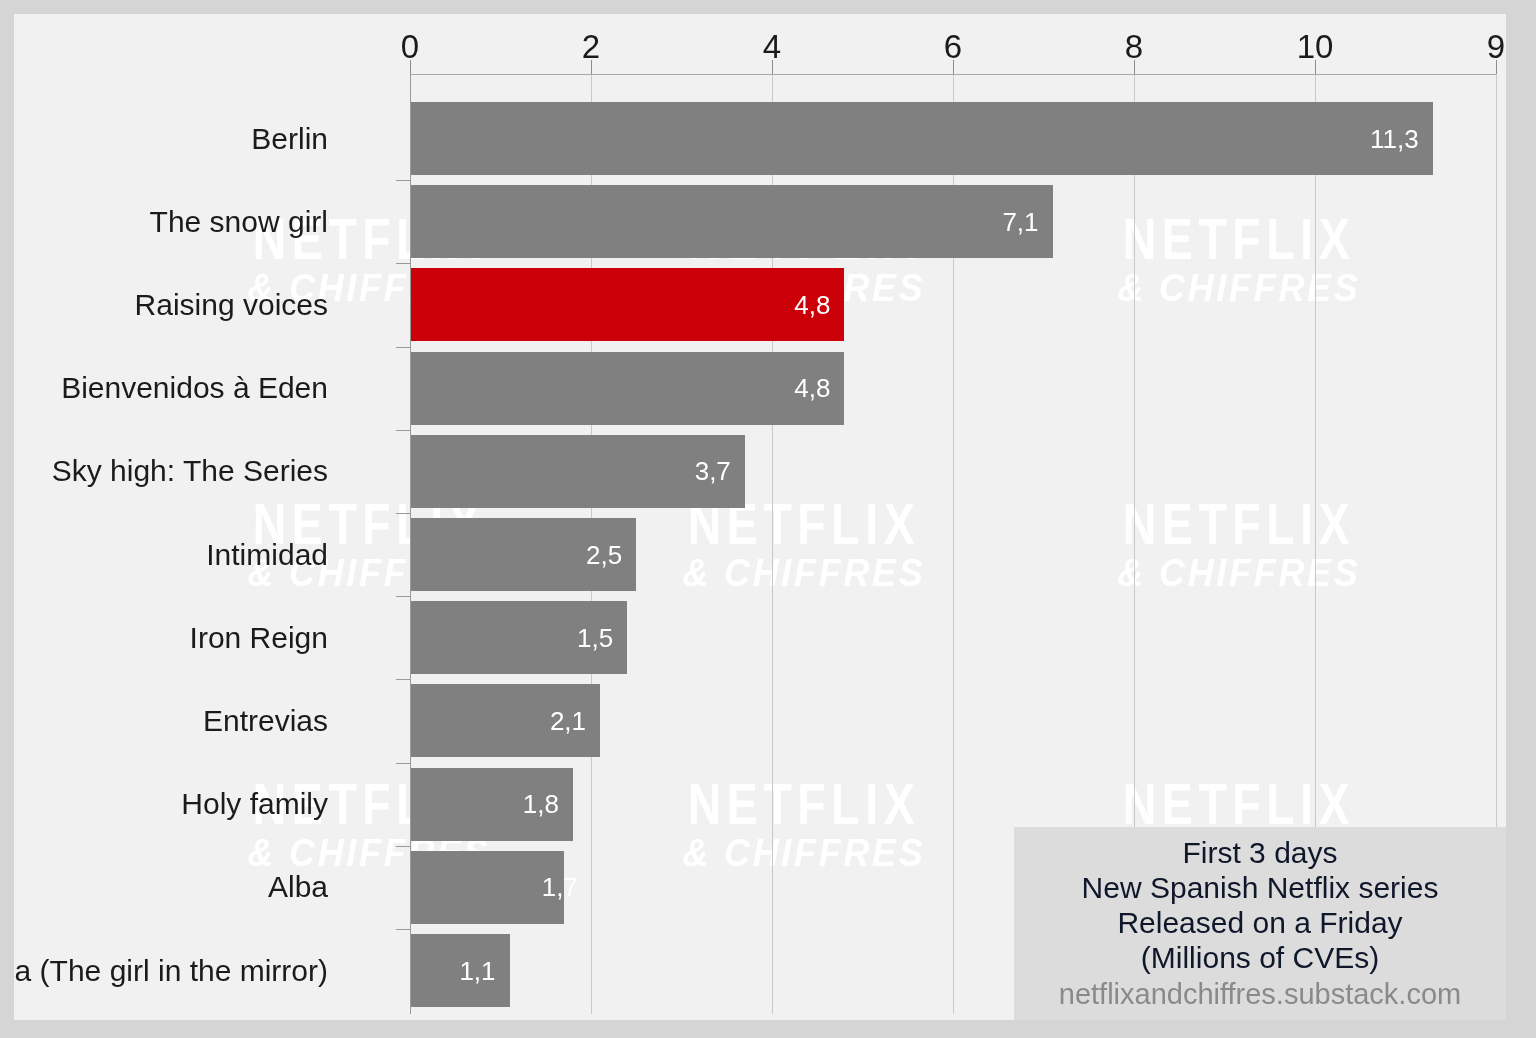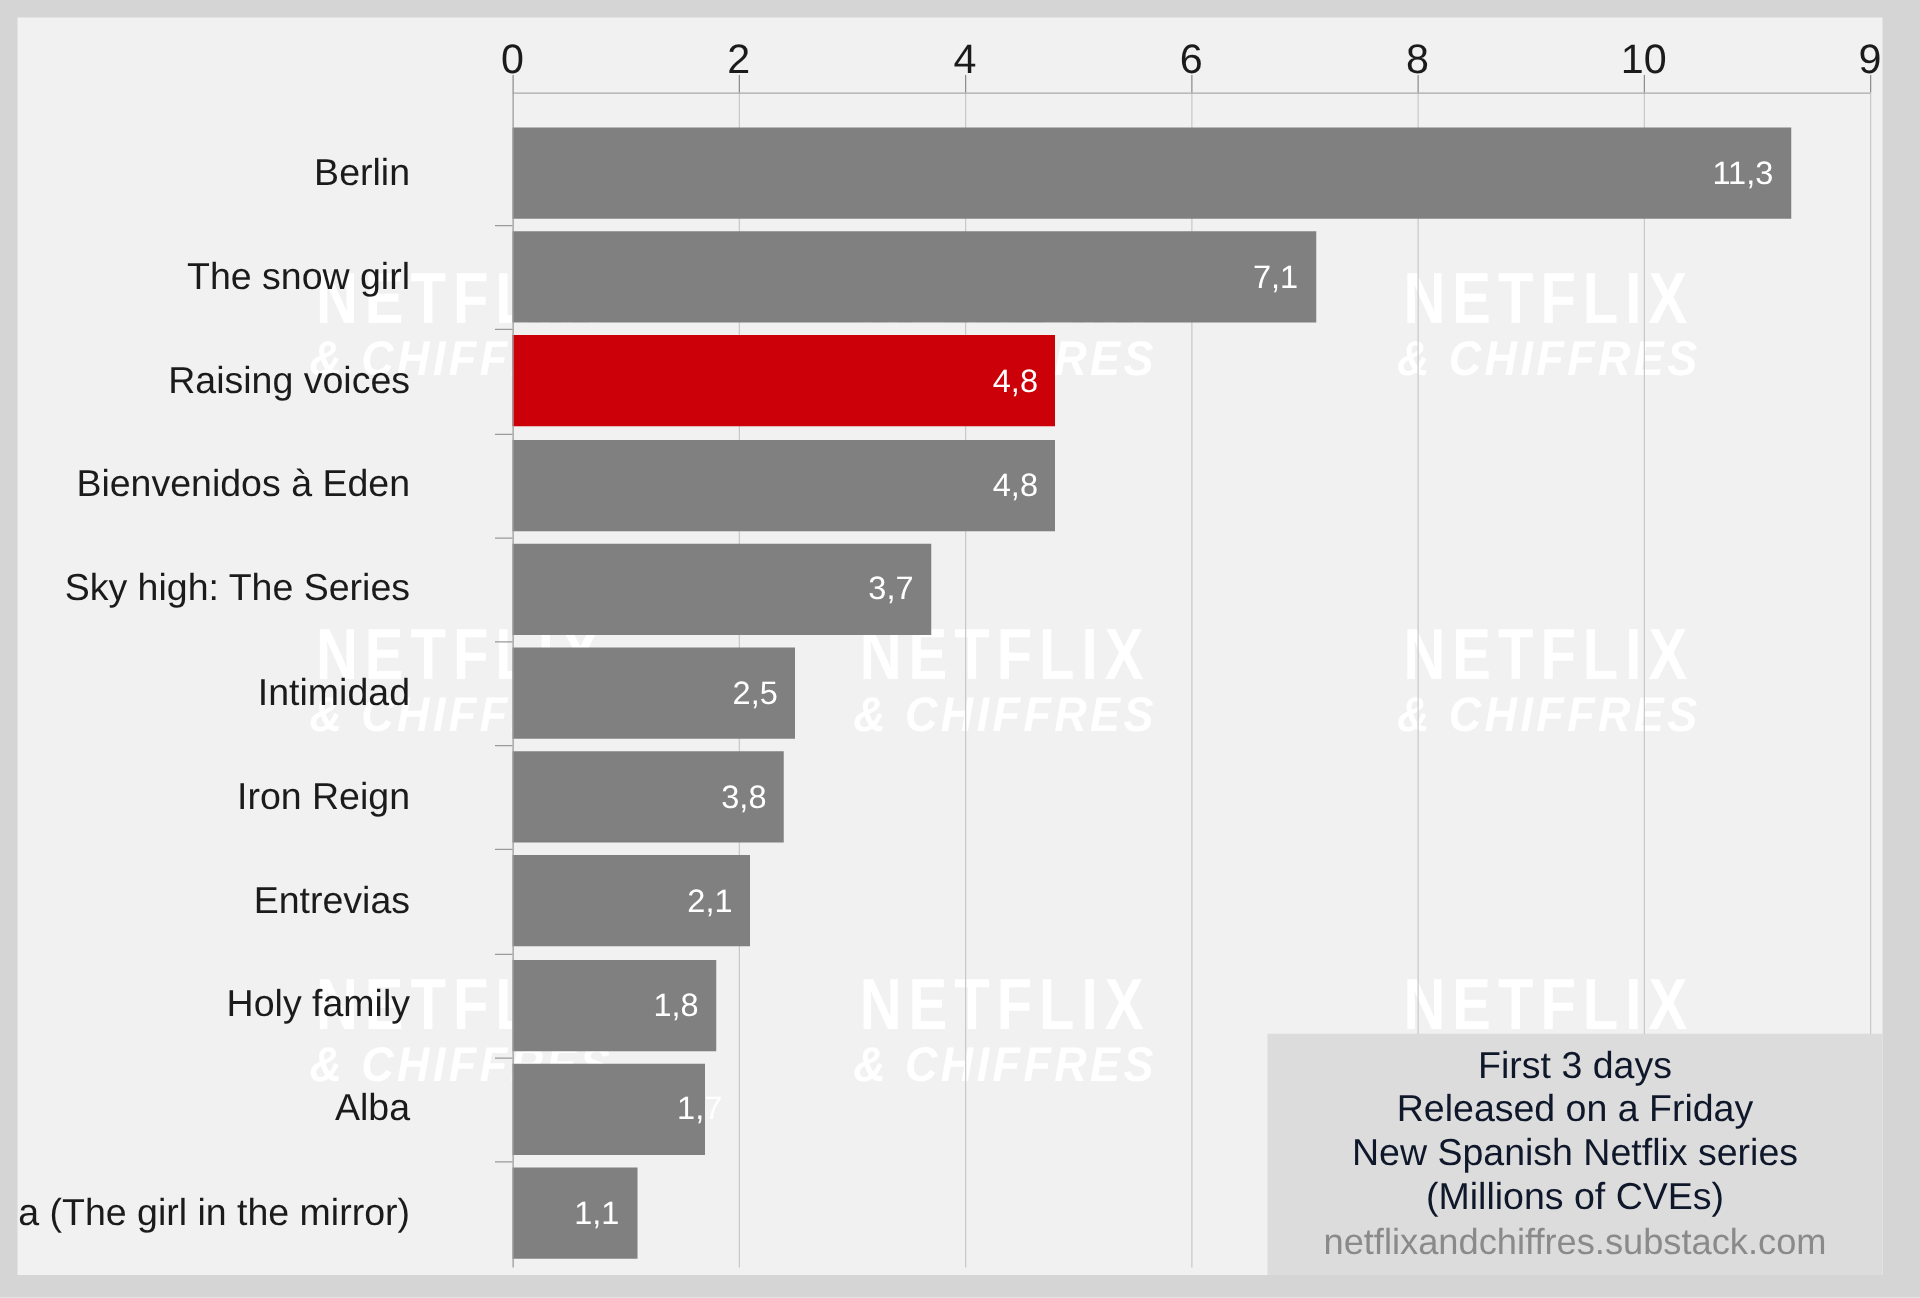--- a/index.html
+++ b/index.html
@@ -283,21 +283,21 @@
           <div class="ytick-mark" style="top: -5px;"></div>
         </div>
         <div class="bar-row" style="top: 444px; height: 73px;">
           <div class="bar" style="width: 226.25px; background: rgb(128, 128, 128);"></div>
           <div class="bar-value" style="left: 226.25px; transform: translate(-100%, -50%);">2,5</div>
           <div class="cat-label">Intimidad</div>
           <div class="ytick-mark" style="top: -5px;"></div>
         </div>
         <div class="bar-row" style="top: 527.2px; height: 73px;">
           <div class="bar" style="width: 217.2px; background: rgb(128, 128, 128);"></div>
-          <div class="bar-value" style="left: 217.2px; transform: translate(-100%, -50%);">3,8</div>
+          <div class="bar-value" style="left: 217.2px; transform: translate(-100%, -50%);">1,5</div>
           <div class="cat-label">Iron Reign</div>
           <div class="ytick-mark" style="top: -5px;"></div>
         </div>
         <div class="bar-row" style="top: 610.4px; height: 73px;">
           <div class="bar" style="width: 190.05px; background: rgb(128, 128, 128);"></div>
           <div class="bar-value" style="left: 190.05px; transform: translate(-100%, -50%);">2,1</div>
           <div class="cat-label">Entrevias</div>
           <div class="ytick-mark" style="top: -5px;"></div>
         </div>
         <div class="bar-row" style="top: 693.6px; height: 73px;">
@@ -316,19 +316,19 @@
           <div class="bar" style="width: 99.55px; background: rgb(128, 128, 128);"></div>
           <div class="bar-value" style="left: 99.55px; transform: translate(-100%, -50%);">1,1</div>
           <div class="cat-label">Alma (The girl in the mirror)</div>
           <div class="ytick-mark" style="top: -5px;"></div>
         </div>
       </div>
   </div>
 
   <div id="legend-box">
     <div class="legend-line">First 3 days</div>
+    <div class="legend-line">New Spanish Netflix series</div>
     <div class="legend-line">Released on a Friday</div>
-    <div class="legend-line">New Spanish Netflix series</div>
     <div class="legend-line">(Millions of CVEs)</div>
     <div id="legend-url">netflixandchiffres.substack.com</div>
   </div>
 
 </div>
 
 </body></html>

